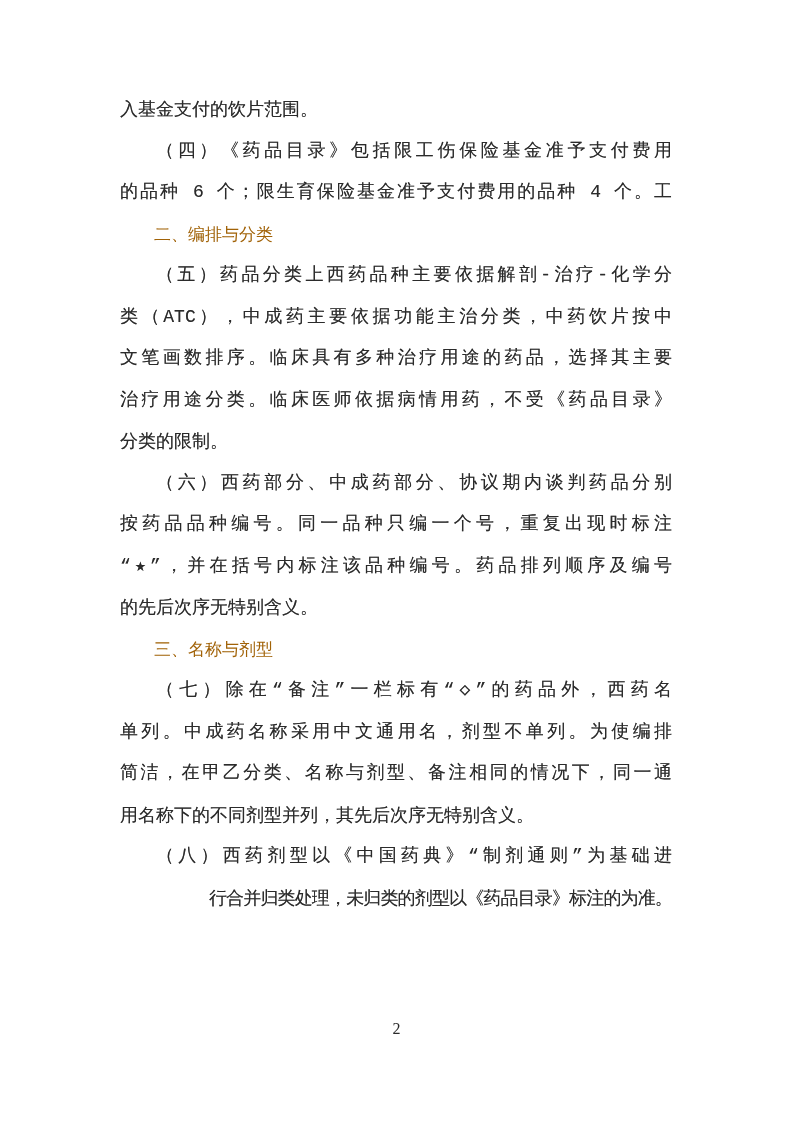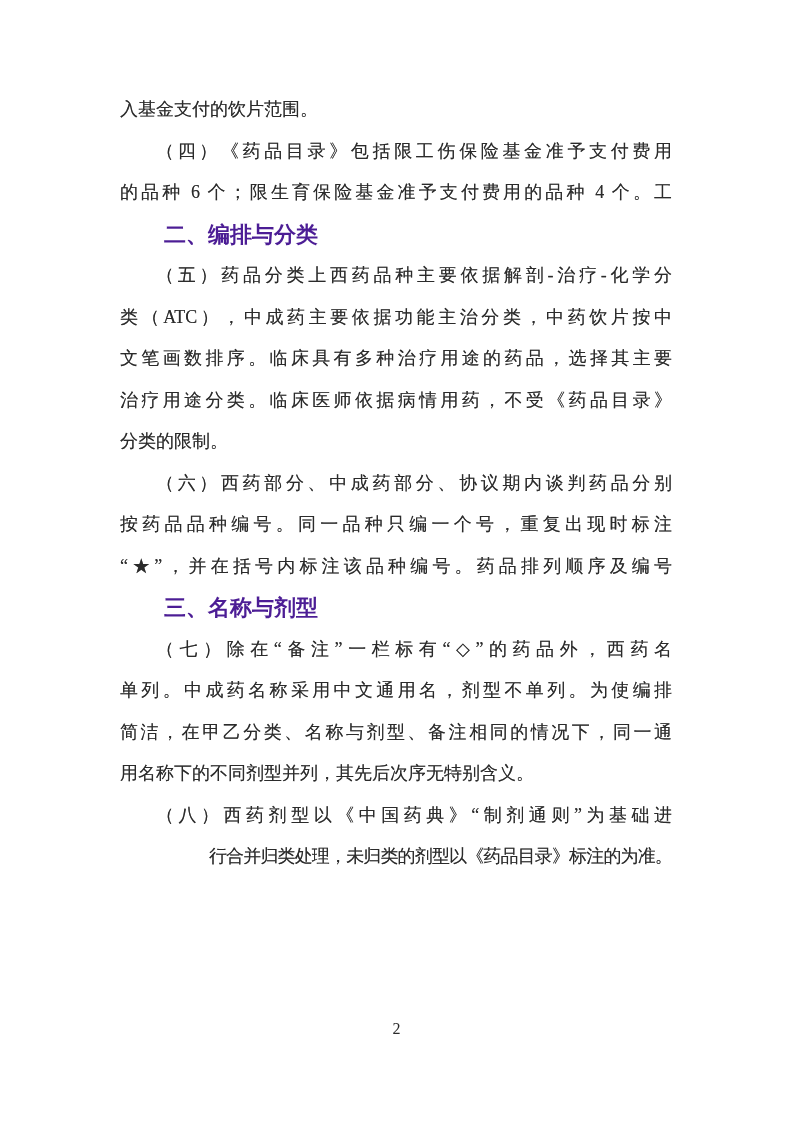--- a/index.html
+++ b/index.html
@@ -23,28 +23,29 @@
     line-height:41.5px;
     font-size:18px;
     white-space:nowrap;
     text-shadow:0 0 0.5px rgba(40,40,40,.55);
   }
   .line.justify{
     white-space:normal;
     text-align:justify;
     text-align-last:justify;
     text-justify:inter-character;
+    font-family:Liberation Mono, monospace;
   }
   .line.indent{ text-indent:2em; }
   .line.heading{
     font-family:"Liberation Sans","DejaVu Sans",sans-serif;
-    font-weight:bold;
-    font-size:22px;
+    font-weight:normal;
+    font-size:17px;
     text-shadow:none;
-    color:#4c1d95;
+    color:#a16207;
   }
   .line.tight{ letter-spacing:-0.85px;text-align:right; }
   .pagenum{
     position:absolute;
     left:0;top:1020px;width:793px;
     text-align:center;
     font-size:16px;
     color:#2b2b2b;
     font-family:"Liberation Serif","DejaVu Serif",serif;
   }
@@ -59,20 +60,21 @@
       <div class="line justify">的品种 6 个；限生育保险基金准予支付费用的品种 4 个。工</div>
       <div class="line indent heading">二、编排与分类</div>
       <div class="line justify indent">（五）药品分类上西药品种主要依据解剖-治疗-化学分</div>
       <div class="line justify">类（ATC），中成药主要依据功能主治分类，中药饮片按中</div>
       <div class="line justify">文笔画数排序。临床具有多种治疗用途的药品，选择其主要</div>
       <div class="line justify">治疗用途分类。临床医师依据病情用药，不受《药品目录》</div>
       <div class="line">分类的限制。</div>
       <div class="line justify indent">（六）西药部分、中成药部分、协议期内谈判药品分别</div>
       <div class="line justify">按药品品种编号。同一品种只编一个号，重复出现时标注</div>
       <div class="line justify">“★”，并在括号内标注该品种编号。药品排列顺序及编号</div>
+      <div class="line">的先后次序无特别含义。</div>
       <div class="line indent heading">三、名称与剂型</div>
       <div class="line justify indent">（七）除在“备注”一栏标有“◇”的药品外，西药名</div>
       <div class="line justify">单列。中成药名称采用中文通用名，剂型不单列。为使编排</div>
       <div class="line justify">简洁，在甲乙分类、名称与剂型、备注相同的情况下，同一通</div>
       <div class="line">用名称下的不同剂型并列，其先后次序无特别含义。</div>
       <div class="line justify indent">（八）西药剂型以《中国药典》“制剂通则”为基础进</div>
       <div class="line tight">行合并归类处理，未归类的剂型以《药品目录》标注的为准。</div>
     </div>
   <div class="pagenum">2</div>
 </div>

